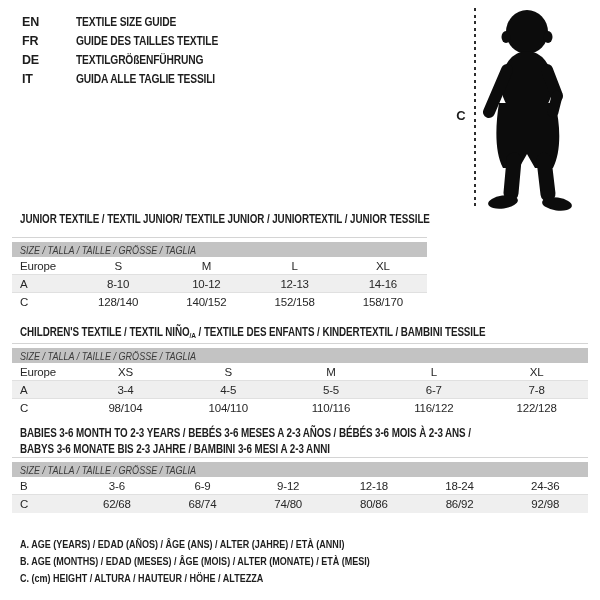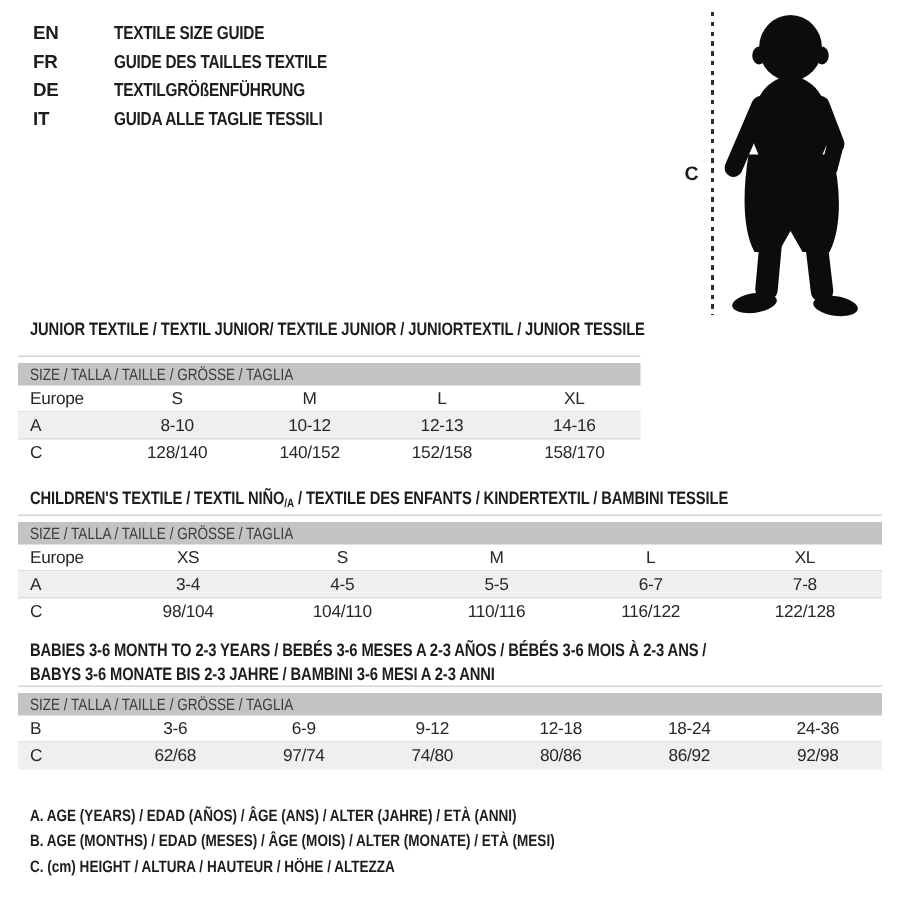--- a/index.html
+++ b/index.html
@@ -21,21 +21,21 @@
   .figure-label{position:absolute;left:452px;top:108px;width:18px;text-align:center;
     font-weight:bold;font-size:13px;}
   .baby-svg{position:absolute;left:483px;top:8px;}
 
   
   .sec-title{position:absolute;left:20px;font-weight:bold;font-size:12px;letter-spacing:-0.1px;line-height:16px;}
   .sub-seg{font-size:8px;vertical-align:-2px;}
   .size-table{position:absolute;left:12px;}
   .table-topline{height:1px;background:#d4d4d4;margin-bottom:4px;}
   .size-bar{height:15px;background:#c3c3c3;color:#3b3b3b;font-size:11px;
-    display:flex;align-items:center;padding-left:8px;box-sizing:border-box;}
+    display:flex;align-items:center;padding-left:8px;box-sizing:border-box;font-style:italic;}
   .tr{display:flex;height:18px;align-items:center;font-size:11.5px;color:#272727;
     letter-spacing:-0.2px;border-bottom:1px solid #e0e0e0;box-sizing:border-box;}
   .tr.stripe{background:#efefef;}
   .tr:last-child{border-bottom:none;}
   .td-label{flex:0 0 62px;padding-left:8px;box-sizing:border-box;text-align:left;}
   .td{flex:1;text-align:center;}
 
   
   .legend{position:absolute;left:20px;top:536px;}
   .legend-line{height:17px;font-weight:bold;font-size:11px;line-height:17px;}
@@ -166,21 +166,21 @@
           <span class="td">3-6</span>
           <span class="td">6-9</span>
           <span class="td">9-12</span>
           <span class="td">12-18</span>
           <span class="td">18-24</span>
           <span class="td">24-36</span>
         </div>
         <div class="tr stripe">
           <span class="td-label">C</span>
           <span class="td">62/68</span>
-          <span class="td">97/74</span>
+          <span class="td">68/74</span>
           <span class="td">74/80</span>
           <span class="td">80/86</span>
           <span class="td">86/92</span>
           <span class="td">92/98</span>
         </div>
       </div>
     </div>
 
   <div class="legend" id="legendRoot">
       <div class="legend-line"><span class="cond">A. AGE (YEARS) / EDAD (AÑOS) / ÂGE (ANS) / ALTER (JAHRE) / ETÀ (ANNI)</span></div>

